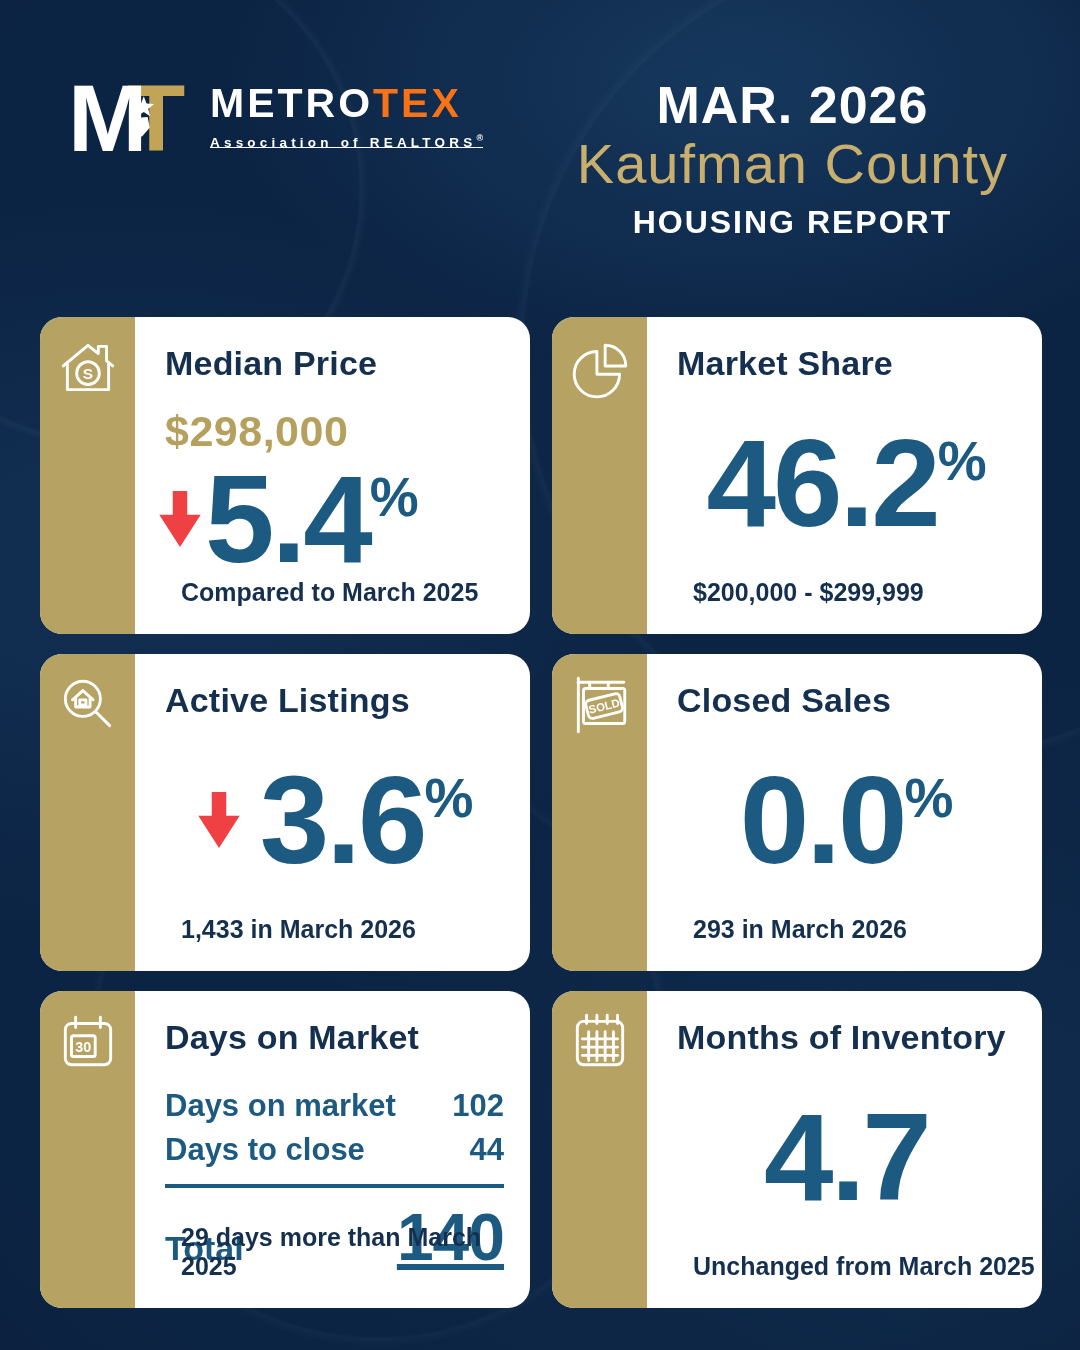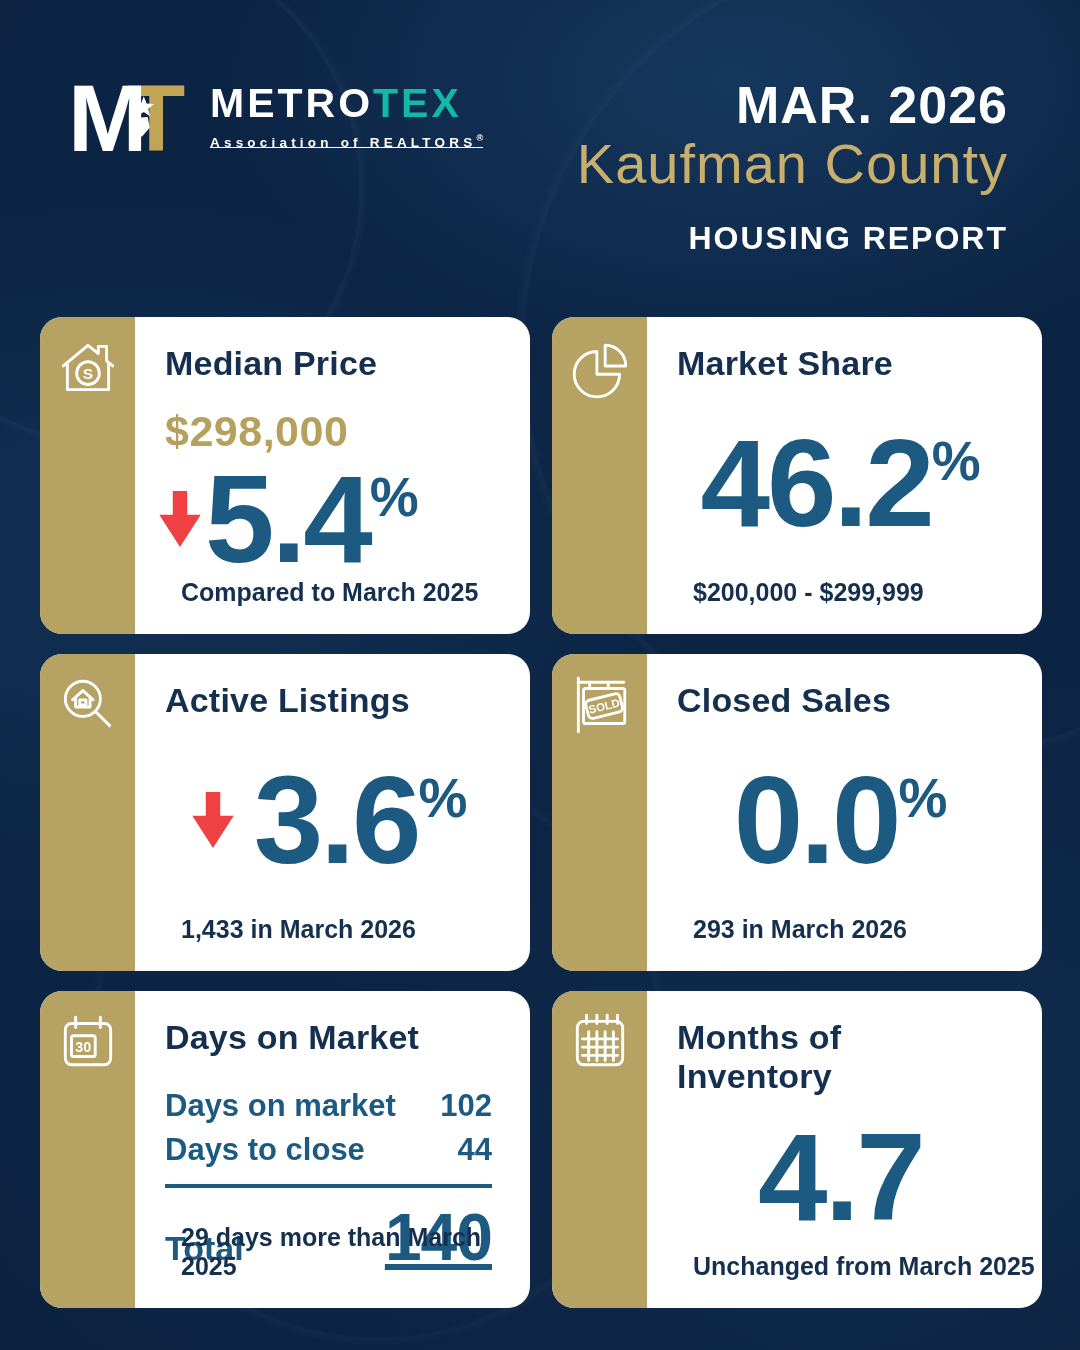--- a/index.html
+++ b/index.html
@@ -20,39 +20,39 @@
       radial-gradient(ellipse 820px 520px at 12% 42%, rgba(32,76,118,.30), transparent 70%),
       radial-gradient(ellipse 940px 620px at 88% 82%, rgba(26,64,100,.26), transparent 70%),
       radial-gradient(ellipse 120% 110% at 50% 45%, transparent 55%, rgba(3,12,26,.6) 100%);
   }
 
   
   .logo { position:absolute; left:72px; top:66px; display:flex; align-items:center; gap:20px; z-index:2; }
   .logo-mark { width:118px; height:100px; }
   .brand-line { font-size:41px; font-weight:700; letter-spacing:3px; line-height:1; white-space:nowrap; }
   .brand-metro { color:#ffffff; }
-  .brand-tex { color:#14b8a6; }
+  .brand-tex { color:#f97316; }
   .brand-tagline { margin-top:9px; text-align:center; color:#ffffff; font-size:13.5px; font-weight:700; letter-spacing:4.2px; white-space:nowrap;text-decoration:underline; }
   .brand-reg { font-size:9px; vertical-align:super; letter-spacing:0; }
 
-  .header-right { position:absolute; right:72px; top:78px; text-align:right; z-index:2; }
+  .header-right { position:absolute; right:72px; top:78px; text-align:center; z-index:2; }
   .hdr-month  { color:#ffffff; font-size:52px; font-weight:800; letter-spacing:1px; line-height:1.05; }
   .hdr-county { color:#c8af6d; font-size:56px; font-weight:500; letter-spacing:1px; line-height:1.1; }
-  .hdr-report { color:#ffffff; font-size:32px; font-weight:800; letter-spacing:2px; line-height:1.1; margin-top:27px; }
+  .hdr-report { color:#ffffff; font-size:32px; font-weight:800; letter-spacing:2px; line-height:1.1; margin-top:11px; }
 
   
   .grid {
     position:absolute; left:40px; top:317px; z-index:2;
     display:grid; grid-template-columns:490px 490px; grid-auto-rows:317px;
     column-gap:22px; row-gap:20px;
   }
   .card { position:relative; background:#ffffff; border-radius:22px; overflow:hidden; }
   .strip { position:absolute; left:0; top:0; bottom:0; width:95px; background:#b6a263; }
   .card-icon { position:absolute; left:15px; top:18px; width:66px; height:66px; }
-  .card-body { position:absolute; top:0; bottom:0; left:95px; right:0; padding:27px 38px 26px 30px; display:flex; flex-direction:column; }
+  .card-body { position:absolute; top:0; bottom:0; left:95px; right:0; padding:27px 26px 26px 30px; display:flex; flex-direction:column; }
   .card-title { color:#15304e; font-size:34px; font-weight:800; letter-spacing:.2px; }
   .card-footer { position:absolute; left:46px; bottom:27px; color:#15304e; font-size:25px; font-weight:800; }
 
   .gold-price { color:#b5a05e; font-size:43px; font-weight:800; margin-top:24px; letter-spacing:.5px; }
 
   .big-row { display:flex; align-items:center; }
   .big-row.left { margin-top:0px; margin-left:-8px; gap:2px; }
   .big-center { flex:1; display:flex; align-items:center; justify-content:center; gap:18px; padding-bottom:26px; }
   .big-num { color:#1d5a82; font-size:125px; font-weight:800; line-height:1; letter-spacing:-3px; white-space:nowrap; }
   .pct { font-size:0.44em; letter-spacing:0; position:relative; top:-0.83em; }

